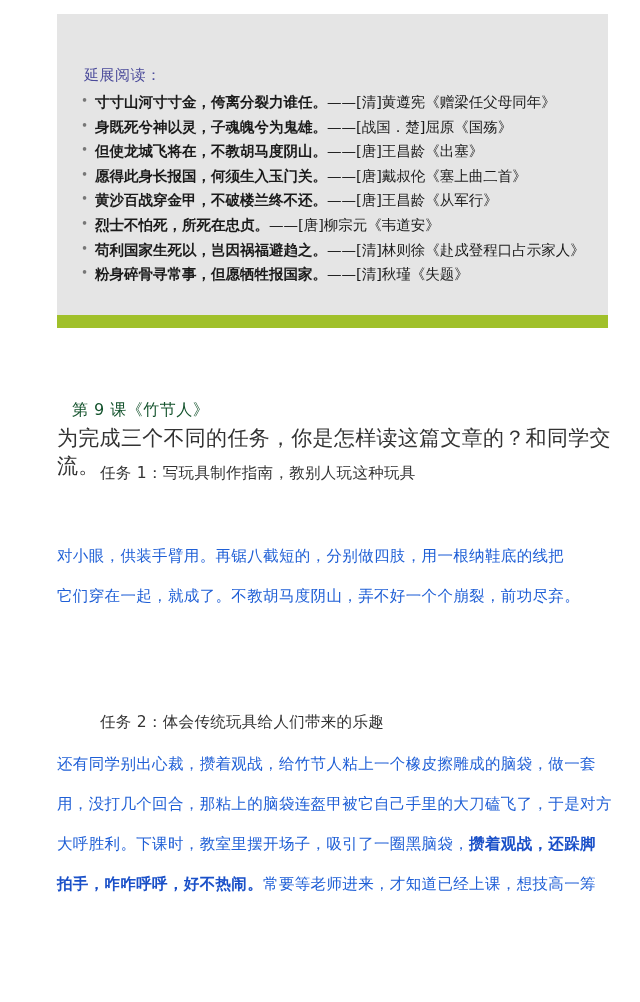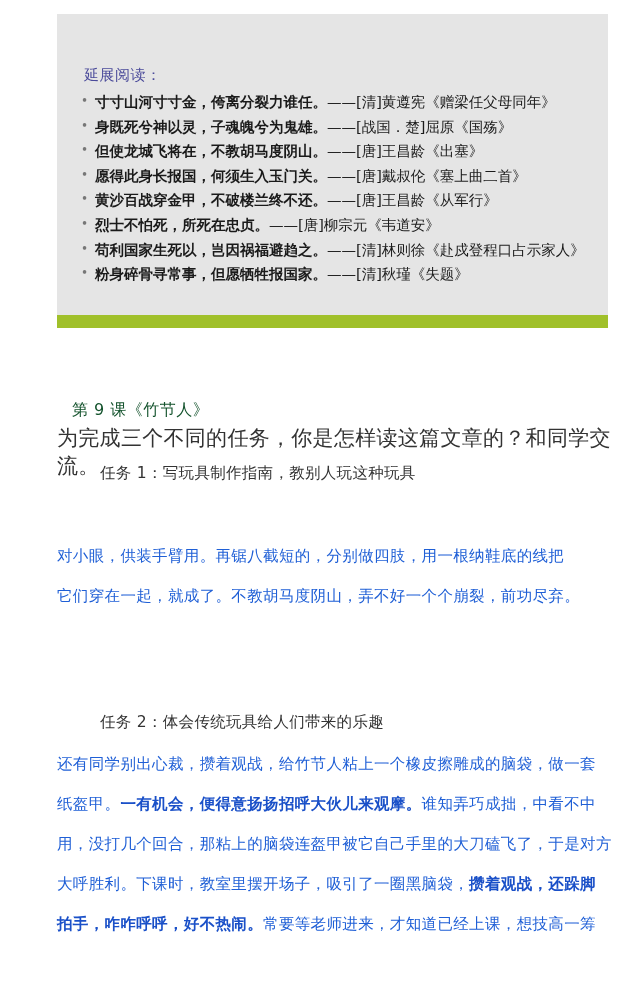--- a/index.html
+++ b/index.html
@@ -162,17 +162,16 @@
 
 <div class="task task1">任务 1：写玩具制作指南，教别人玩这种玩具</div>
 <div class="para para1">
     <div class="line"><span>对小眼，供装手臂用。再锯八截短的，分别做四肢，用一根纳鞋底的线把</span></div>
     <div class="line"><span>它们穿在一起，就成了。不教胡马度阴山，弄不好一个个崩裂，前功尽弃。</span></div>
   </div>
 
 <div class="task task2">任务 2：体会传统玩具给人们带来的乐趣</div>
 <div class="para para2">
     <div class="line"><span>还有同学别出心裁，攒着观战，给竹节人粘上一个橡皮擦雕成的脑袋，做一套</span></div>
-    <div class="line"><span>纸盔甲。</span><span class="b">一有机会，便得意扬扬招呼大伙儿来观摩。</span><span>谁知弄巧成拙，中看不中</span></div>
     <div class="line"><span>用，没打几个回合，那粘上的脑袋连盔甲被它自己手里的大刀磕飞了，于是对方</span></div>
     <div class="line"><span>大呼胜利。下课时，教室里摆开场子，吸引了一圈黑脑袋，</span><span class="b">攒着观战，还跺脚</span></div>
     <div class="line"><span class="b">拍手，咋咋呼呼，好不热闹。</span><span>常要等老师进来，才知道已经上课，想技高一筹</span></div>
   </div>
 
 </body></html>

